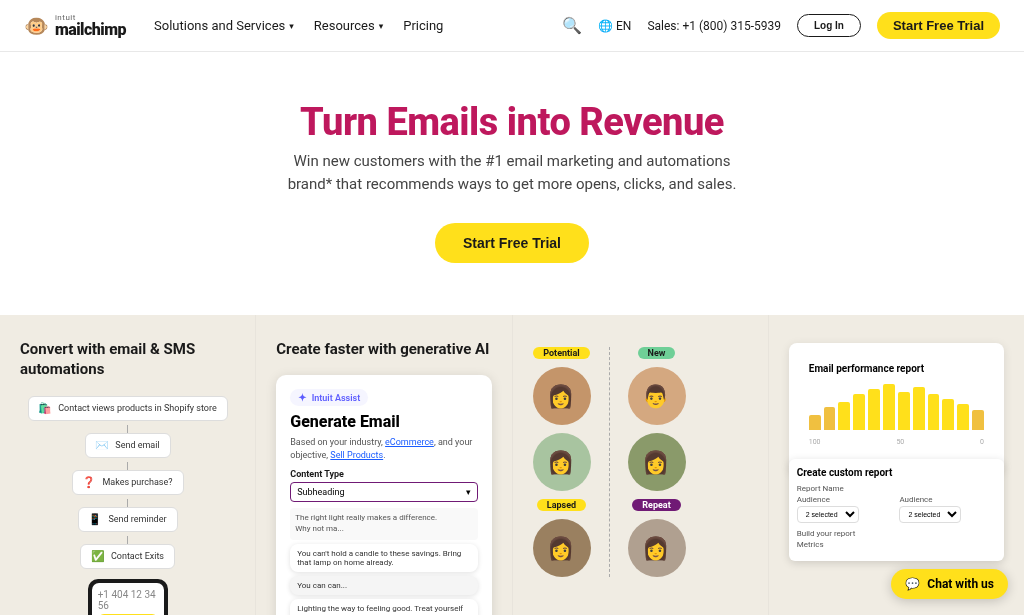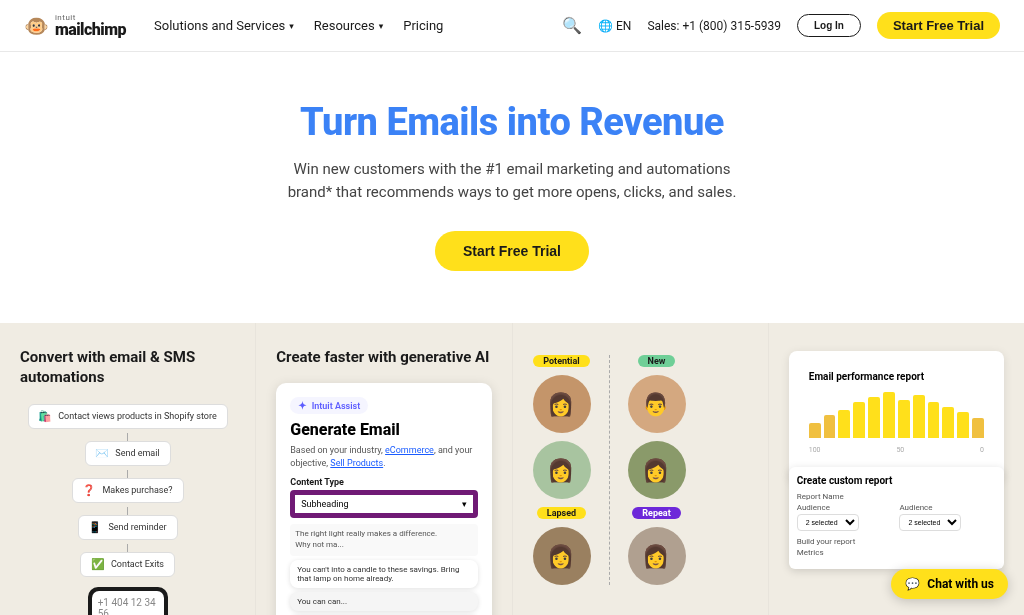--- a/index.html
+++ b/index.html
@@ -28,22 +28,22 @@
       background: #ffe01b; border: none; color: #1a1a1a;
       padding: 6px 16px; border-radius: 20px; font-size: 13px; font-weight: 700; cursor: pointer;
     }
 
     
     .hero {
       background: #fff; text-align: center;
       padding: 48px 20px 52px;
     }
     .hero h1 {
-      font-size: 38px; font-weight: 800; color: #3b82f6; letter-spacing: -0.5px;
-      margin-bottom: 14px;
+      font-size: 38px; font-weight: 800; color: #be185d; letter-spacing: -0.5px;
+      margin-bottom: 6px;
     }
     .hero p {
       font-size: 15px; color: #444; max-width: 480px; margin: 0 auto 28px; line-height: 1.5;
     }
     .btn-trial-hero {
       background: #ffe01b; border: none; color: #1a1a1a;
       padding: 12px 28px; border-radius: 24px; font-size: 14px; font-weight: 700; cursor: pointer;
     }
 
     
@@ -82,40 +82,40 @@
     .ai-badge {
       display: flex; align-items: center; gap: 5px;
       background: #f5f5ff; border-radius: 20px; padding: 3px 8px;
       font-size: 9px; font-weight: 600; color: #5c5cff; width: fit-content; margin-bottom: 6px;
     }
     .ai-card-content h4 { font-size: 16px; font-weight: 800; margin-bottom: 5px; }
     .ai-card-content p { font-size: 9px; color: #555; margin-bottom: 8px; line-height: 1.4; }
     .ai-card-content a { color: #1a5cff; text-decoration: underline; }
     .ai-label { font-size: 9px; font-weight: 700; color: #1a1a1a; margin-bottom: 3px; }
     .ai-select {
-      border: 5px solid #701a75; border-radius: 4px; padding: 4px 6px;
+      border: 1px solid #701a75; border-radius: 4px; padding: 4px 6px;
       font-size: 9px; width: 100%; display: flex; justify-content: space-between; align-items: center;
       background: #fff; margin-bottom: 6px;
     }
     .ai-text-lines { background: #f9f9f9; border-radius: 4px; padding: 5px; margin-bottom: 4px; }
     .ai-text-line { font-size: 8px; color: #555; margin-bottom: 2px; }
     .ai-speech-bubble {
       background: #fff; border-radius: 8px; padding: 5px 7px; box-shadow: 0 1px 5px rgba(0,0,0,0.12);
       font-size: 8px; color: #333; margin-bottom: 4px;
     }
 
     
     .seg-content { margin-top: 8px; display: flex; gap: 10px; }
     .seg-col { display: flex; flex-direction: column; gap: 8px; align-items: center; }
     .seg-tag {
       background: #ffe01b; color: #1a1a1a; font-size: 9px; font-weight: 700;
       padding: 1px 10px; border-radius: 12px;
     }
     .seg-tag.green { background: #6fcf97; }
-    .seg-tag.purple { background: #6d28d9; color: #fff; }
+    .seg-tag.purple { background: #701a75; color: #fff; }
 
     
     .avatar-placeholder {
       width: 58px; height: 58px; border-radius: 50%;
       display: flex; align-items: center; justify-content: center;
       font-size: 22px; font-weight: 700; color: #fff;
     }
     .av1 { background: #c4956a; }
     .av2 { background: #a8c4a0; }
     .av3 { background: #9a8060; }
@@ -260,21 +260,21 @@
       <div class="ai-label">Content Type</div>
       <div class="ai-select">
         <span>Subheading</span>
         <span>▾</span>
       </div>
       <div class="ai-text-lines">
         <div class="ai-text-line">The right light really makes a difference.</div>
         <div class="ai-text-line">Why not ma...</div>
       </div>
       <div class="ai-speech-bubble">
-        <span>You can't into a candle to these savings. Bring that lamp on home already.</span>
+        <span>You can't hold a candle to these savings. Bring that lamp on home already.</span>
       </div>
       <div class="ai-speech-bubble" style="background:#f5f5f5;">
         <span>You can can...</span>
       </div>
       <div class="ai-speech-bubble">
         <span>Lighting the way to feeling good. Treat yourself to something nice today.</span>
       </div>
 
     </div>
   </div>

